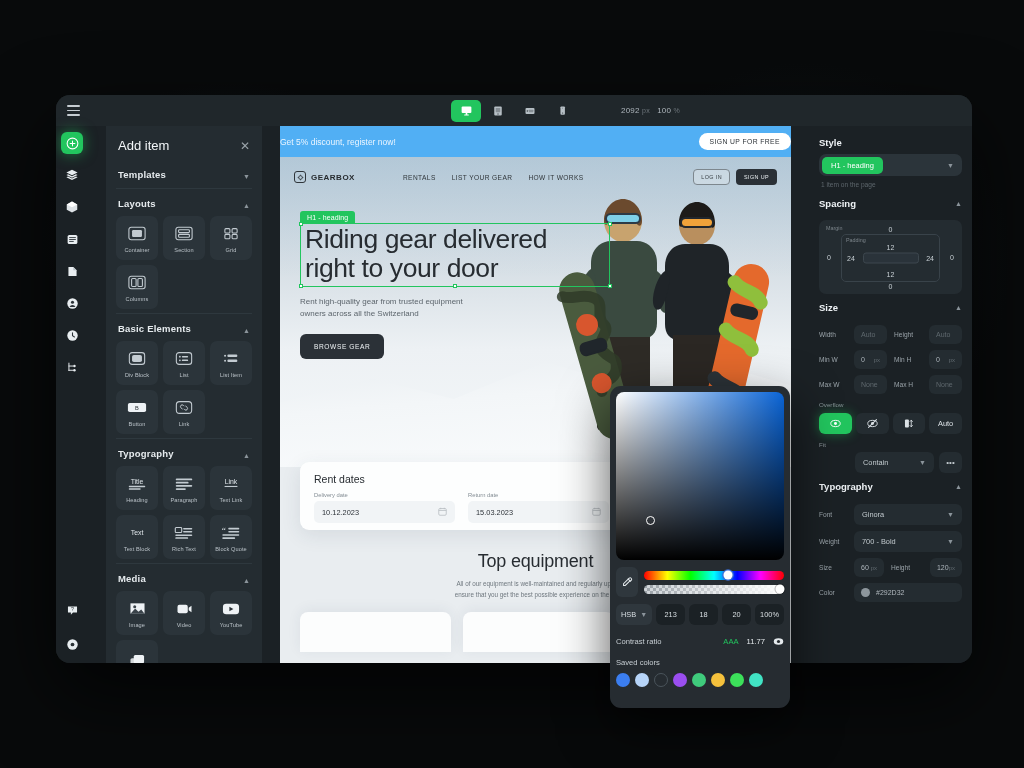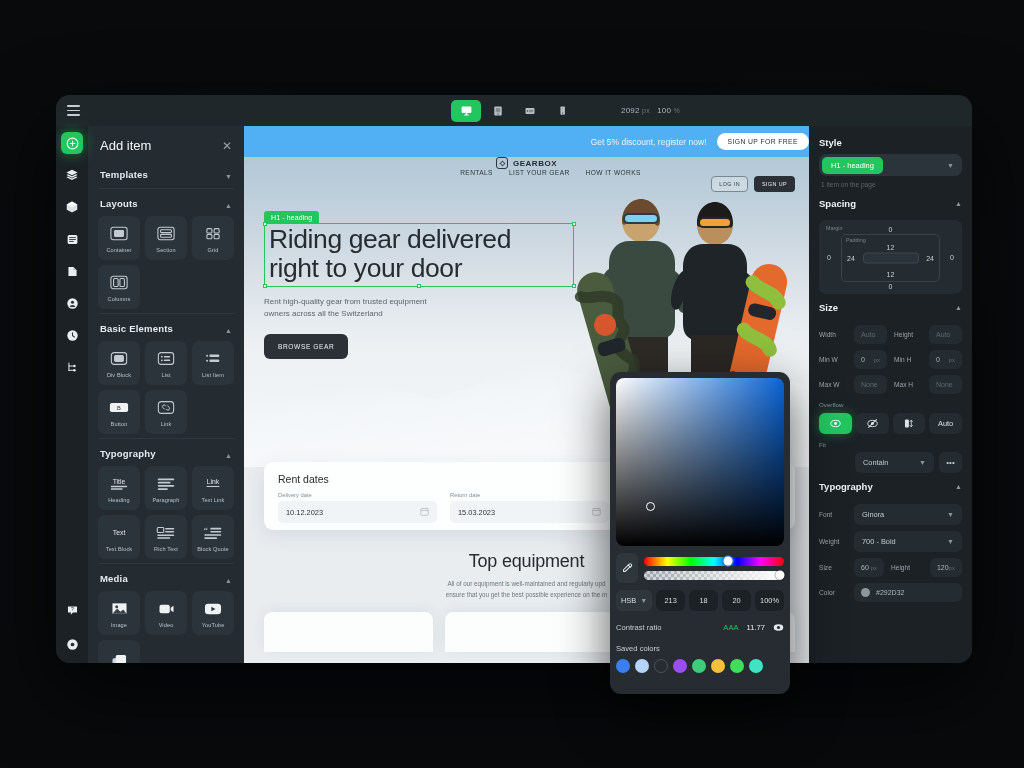--- a/index.html
+++ b/index.html
@@ -36,21 +36,21 @@
   .dev {
     width:30px; height:22px; border-radius:5px; display:flex;
     align-items:center; justify-content:center; cursor:pointer; margin:0 1px;
   }
   .dev.active { background:#22c55e; }
   .dev svg { display:block; }
   .zoomtxt { margin-left:14px; font-size:8px; color:#aeb6bc; white-space:nowrap; letter-spacing:.2px;}
   .zoomtxt .u { color:#6d757b; font-size:7px; }
 
   
-  .body-row { flex:1; display:flex; min-height:0; }
+  .body-row { flex:1; display:flex; min-height:0;gap:18px; }
 
   
   .rail {
     width:32px; background:#1b2125; flex:0 0 32px;
     display:flex; flex-direction:column; align-items:center;
     padding-top:6px; gap:10px; position:relative;
   }
   .rail-ico {
     width:22px; height:22px; border-radius:6px; display:flex;
     align-items:center; justify-content:center; cursor:pointer; color:#e8edf0;
@@ -82,41 +82,41 @@
     gap:3px; cursor:pointer;
   }
   .tile-ico { height:20px; display:flex; align-items:center; justify-content:center; }
   .tile-lbl { font-size:5.6px; color:#b9c1c7; letter-spacing:.1px; }
   .ph { stroke:#c3cbd1; fill:none; stroke-width:1.2; }
 
   
   .canvas { flex:1; background:#e9edf0; position:relative; overflow:hidden; min-width:0; }
   .promo {
     height:31px; background:#51aff4; display:flex; align-items:center;
-    justify-content:flex-end; gap:10px;
+    justify-content:space-between; gap:10px;
   }
   .promo-txt { font-size:8.5px; color:#eaf5ff; }
   .promo-btn {
     background:#fff; color:#2b3136; font-size:6.8px; letter-spacing:.4px;
     padding:5px 11px; border-radius:20px; cursor:pointer; font-weight:400;
   }
   .hero {
     height:310px; position:relative; overflow:hidden;
     background:
       linear-gradient(180deg,#cfd9e0 0%,#d9e1e7 38%,#edf1f4 62%,#f4f7f9 100%);
   }
   
   .mtn { position:absolute; left:0; right:0; bottom:0; height:170px;
     background: linear-gradient(175deg, #dfe6eb 0%, #f3f6f8 55%, #fafcfd 100%);
     clip-path: polygon(0 62%, 18% 48%, 34% 60%, 52% 38%, 70% 55%, 86% 40%, 100% 52%, 100% 100%, 0 100%); }
   .sky-grad { position:absolute; left:0; right:0; top:0; height:120px;
     background:linear-gradient(180deg, rgba(156,186,208,.55), rgba(200,215,226,0)); }
   .navbar {
     position:relative; height:40px; display:flex; align-items:center;
-    padding:0 14px; z-index:6;flex-direction:column;
+    padding:0 14px; z-index:6;
   }
   .logo-wrap { display:flex; align-items:center; gap:5px; }
   .logo-box { width:12px; height:12px; border:1.1px solid #2f353a; border-radius:3px;
     display:flex; align-items:center; justify-content:center; }
   .logo-txt { font-size:8px; font-weight:700; color:#262b2f; letter-spacing:.5px; }
   .navlinks { display:flex; gap:16px; margin-left:48px; }
   .navlink { font-size:6.6px; color:#2f3539; letter-spacing:.4px; cursor:pointer; }
   .navbtns { margin-left:auto; display:flex; gap:6px; align-items:center; }
   .btn-ghost { font-size:5.4px; letter-spacing:.4px; color:#394046; border:1px solid #7d878e;
     border-radius:4px; padding:4px 7px; cursor:pointer; background:rgba(255,255,255,.25);}
@@ -215,21 +215,21 @@
     justify-content:space-between; padding:0 8px; font-size:7.4px; color:#c2cace;
     margin-top:4px; cursor:pointer;
   }
   .dots-btn { width:23px; height:21px; background:#242c31; border-radius:6px;
     display:flex; align-items:center; justify-content:center; color:#c2cace;
     font-size:8px; cursor:pointer; margin-top:4px; }
   .swatch { width:9px; height:9px; border-radius:50%; background:#8d969c; margin-right:6px;}
 
   
   .picker {
-    position:absolute; left:610px; top:372px; width:180px; height:322px;
+    position:absolute; left:610px; top:386px; width:180px; height:322px;
     background:#262c31; border-radius:11px; padding:6px;
     box-shadow:0 18px 50px rgba(0,0,0,.65); z-index:40;
   }
   .sv {
     height:168px; border-radius:8px; position:relative;
     background:
       linear-gradient(to top, #000, rgba(0,0,0,0)),
       linear-gradient(to right, #fff, rgba(255,255,255,0)),
       #0a64d6;
   }

